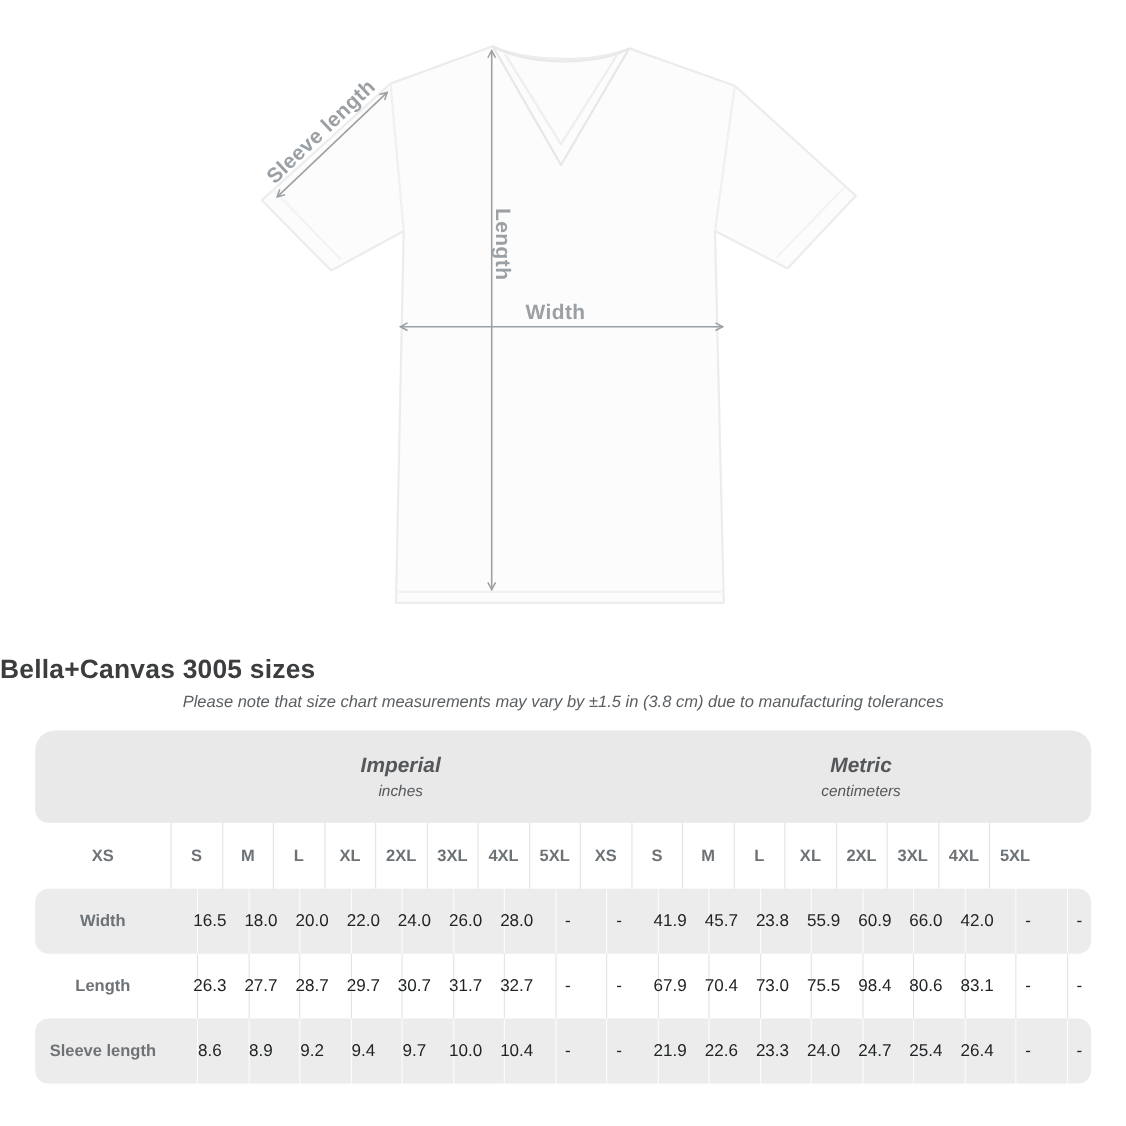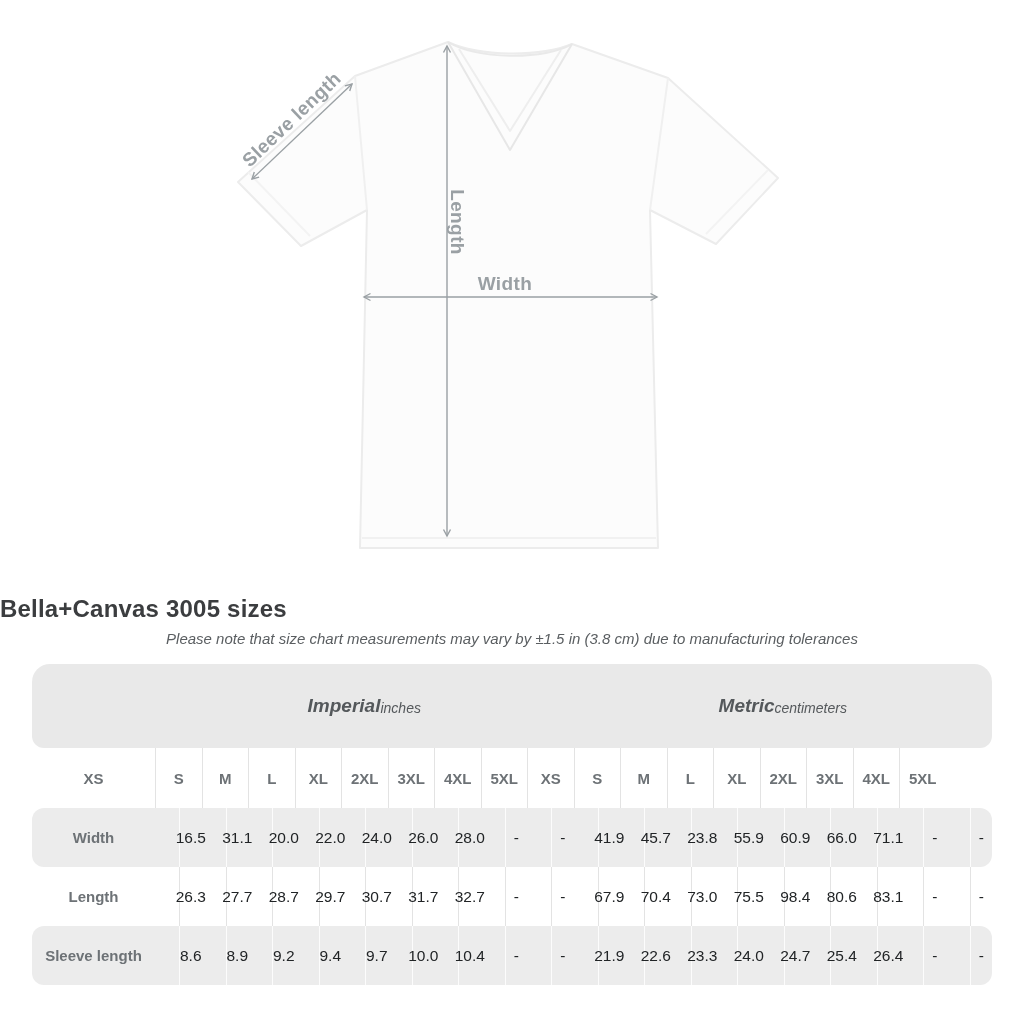--- a/index.html
+++ b/index.html
@@ -3,21 +3,21 @@
 <meta charset="utf-8">
 <style>
   html,body{margin:0;padding:0;background:#ffffff;}
   body{width:1024px;height:1024px;font-family:"Liberation Sans",sans-serif;overflow:hidden;}
   .diagram{display:block;width:1024px;height:585px;}
   .page-title{margin:10px 0 0;font-size:24px;font-weight:bold;color:#3b3d3f;letter-spacing:.2px;}
   .subtitle{margin:7px 0 0;text-align:center;font-style:italic;font-size:15px;color:#5a5e61;}
   .sizetable{margin:17px auto 0;width:960px;}
   .band{display:flex;background:#e9e9e9;border-radius:18px 18px 12px 12px;height:84px;}
   .band-spacer{width:123px;}
-  .band-group{flex:1;display:flex;flex-direction:row;align-items:center;justify-content:center;color:#54585b;}
+  .band-group{flex:1;display:flex;flex-direction:column;align-items:center;justify-content:center;color:#54585b;}
   .group-label{font-weight:bold;font-style:italic;font-size:19px;}
   .group-sublabel{font-style:italic;font-size:14px;margin-top:3px;}
   .trow{display:grid;grid-template-columns:123px repeat(18,1fr);height:59px;}
   .trow.header{height:60px;}
   .trow.stripe{background:#ececec;border-radius:12px;}
   .cell{display:flex;align-items:center;justify-content:center;font-size:15.5px;min-width:0;}
   .cell + .cell{border-left:1px solid #e3e3e3;}
   .trow.stripe .cell + .cell{border-left-color:rgba(255,255,255,.85);}
   .cell.lbl,.cell.hdr{font-weight:bold;color:#6d7276;font-size:15px;}
   .cell.val{color:#212426;margin-left:24px;}
@@ -87,35 +87,35 @@
         <div class="cell hdr">L</div>
         <div class="cell hdr">XL</div>
         <div class="cell hdr">2XL</div>
         <div class="cell hdr">3XL</div>
         <div class="cell hdr">4XL</div>
         <div class="cell hdr">5XL</div>
       </div>
       <div class="trow stripe">
         <div class="cell lbl">Width</div>
         <div class="cell val">16.5</div>
-        <div class="cell val">31.1</div>
+        <div class="cell val">18.0</div>
         <div class="cell val">20.0</div>
         <div class="cell val">22.0</div>
         <div class="cell val">24.0</div>
         <div class="cell val">26.0</div>
         <div class="cell val">28.0</div>
         <div class="cell val">-</div>
         <div class="cell val">-</div>
         <div class="cell val">41.9</div>
         <div class="cell val">45.7</div>
         <div class="cell val">23.8</div>
         <div class="cell val">55.9</div>
         <div class="cell val">60.9</div>
         <div class="cell val">66.0</div>
-        <div class="cell val">71.1</div>
+        <div class="cell val">42.0</div>
         <div class="cell val">-</div>
         <div class="cell val">-</div>
       </div>
       <div class="trow">
         <div class="cell lbl">Length</div>
         <div class="cell val">26.3</div>
         <div class="cell val">27.7</div>
         <div class="cell val">28.7</div>
         <div class="cell val">29.7</div>
         <div class="cell val">30.7</div>

